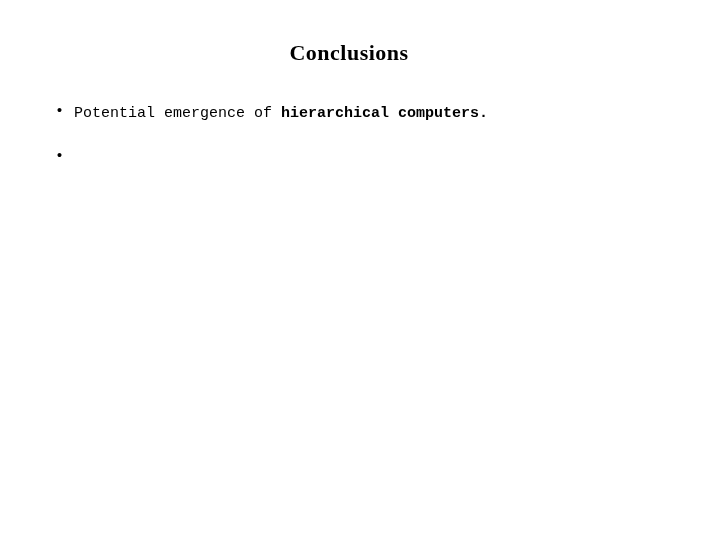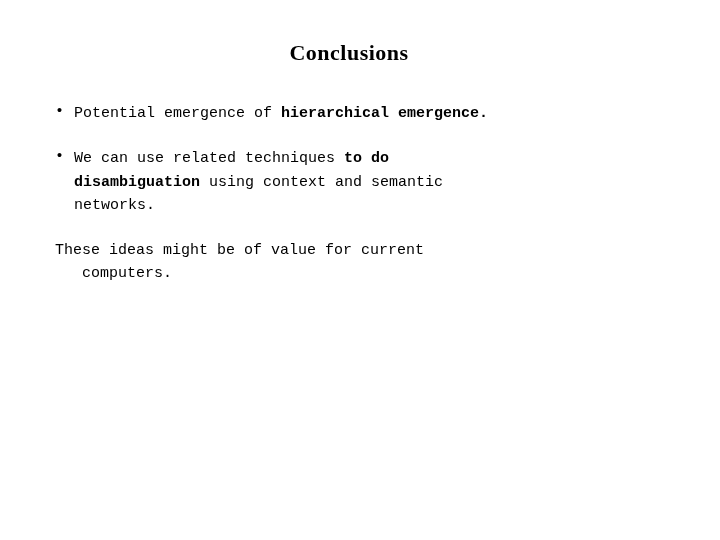--- a/index.html
+++ b/index.html
@@ -72,33 +72,24 @@
 <body>
 
 <div class="page">
   <div class="title">Conclusions</div>
 
   <div class="content">
 
     <div class="bullet-item">
       <span class="bullet-symbol">•</span>
       <span class="bullet-text">
-        Potential emergence of <span class="bold">hierarchical emergence.</span>
+        Potential emergence of <span class="bold">hierarchical computers.</span>
       </span>
     </div>
 
     <div class="bullet-item">
       <span class="bullet-symbol">•</span>
-      <span class="bullet-text">
-        We can use related techniques <span class="bold">to do</span><br>
-        <span class="bold">disambiguation</span> using context and semantic<br>
-        networks.
-      </span>
     </div>
 
-    <div class="paragraph">
-      These ideas might be of value for current<br>
-      &nbsp;&nbsp;&nbsp;computers.
-    </div>
 
 
   </div>
 </div>
 
 </body></html>

